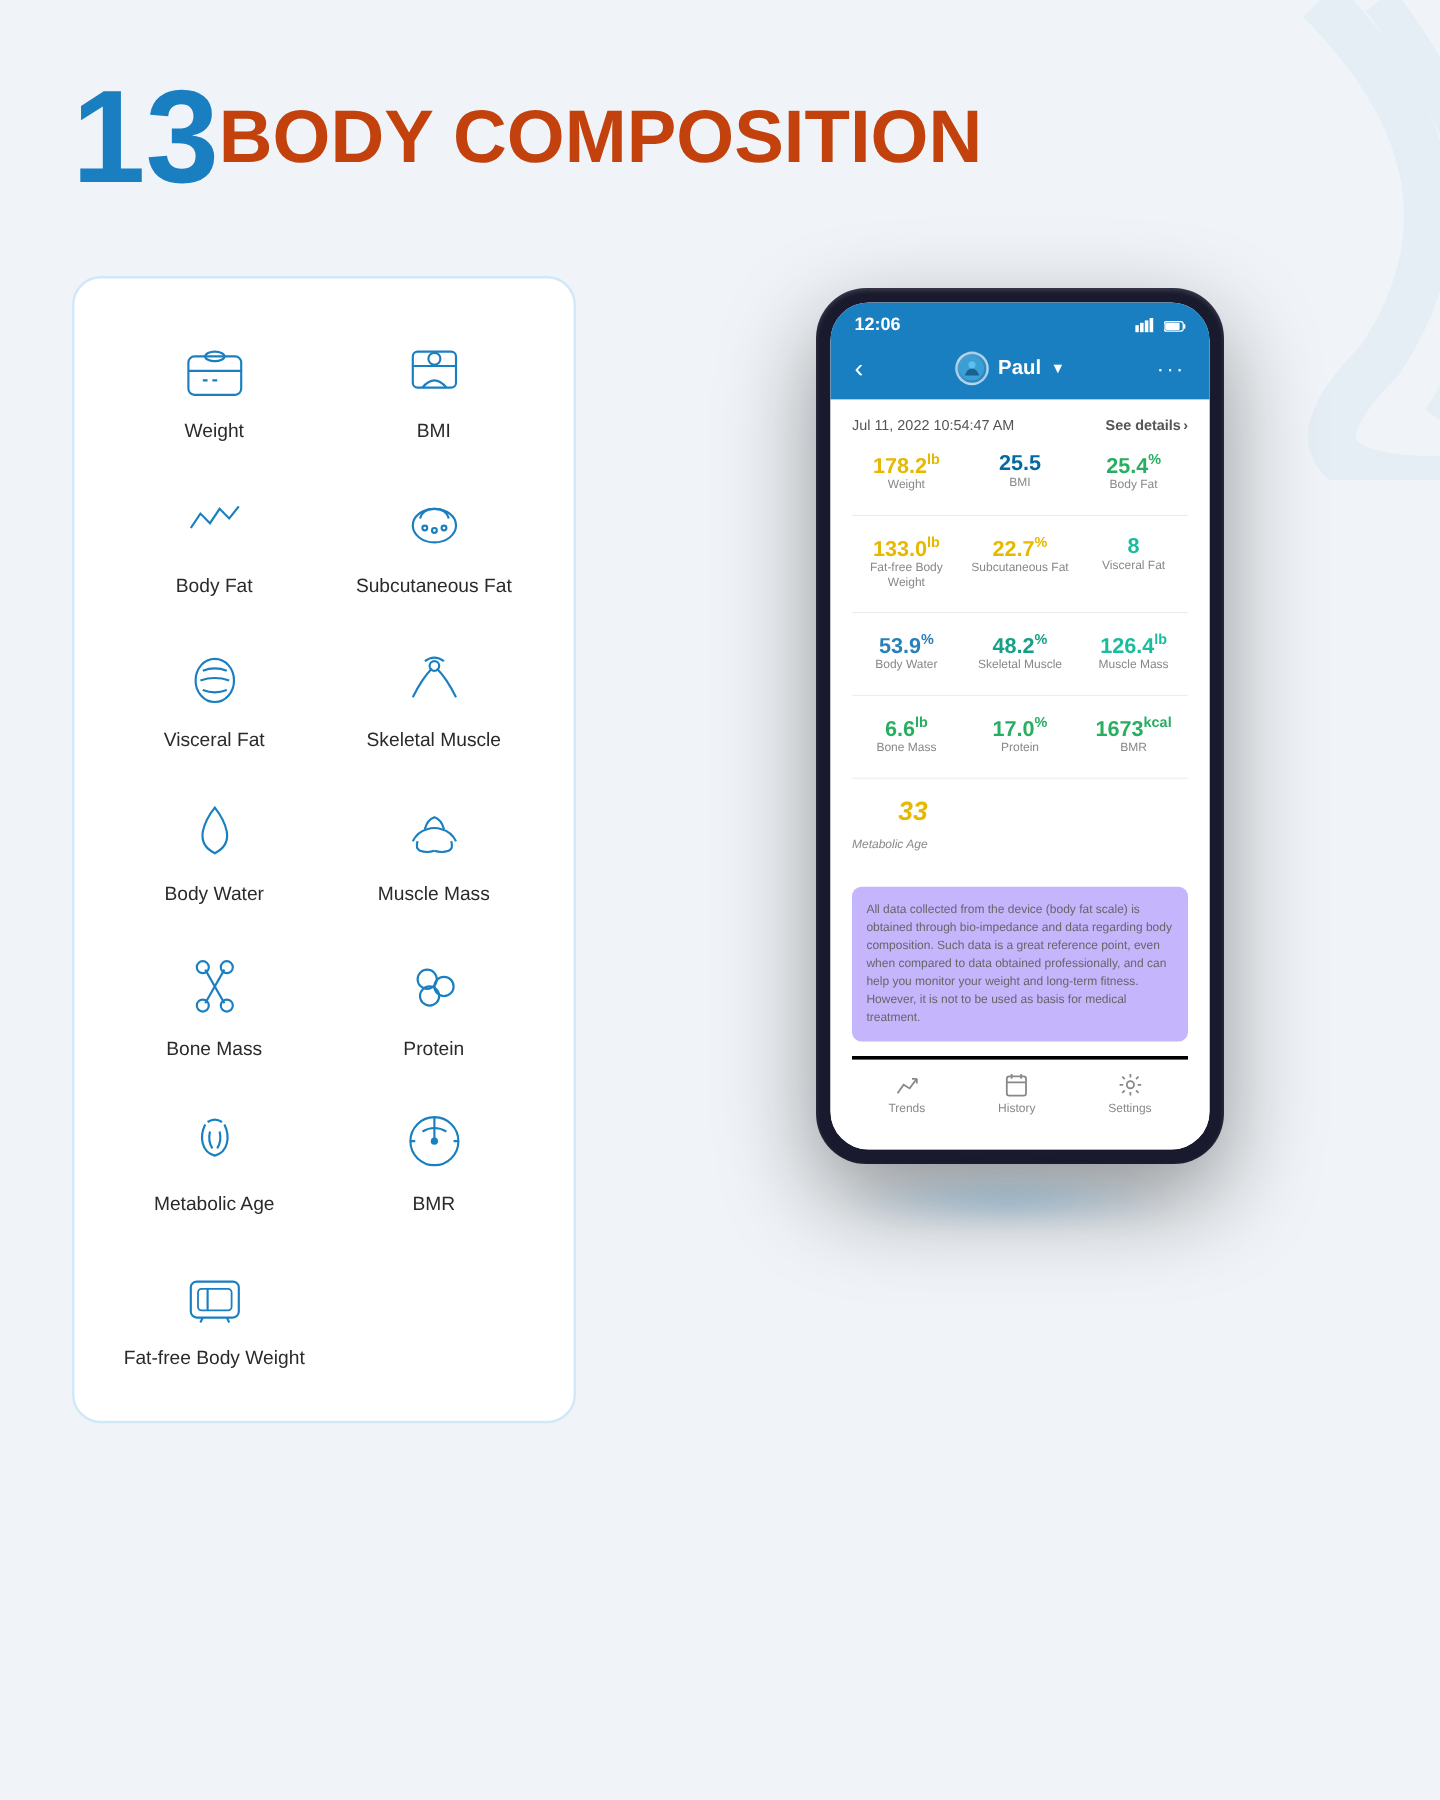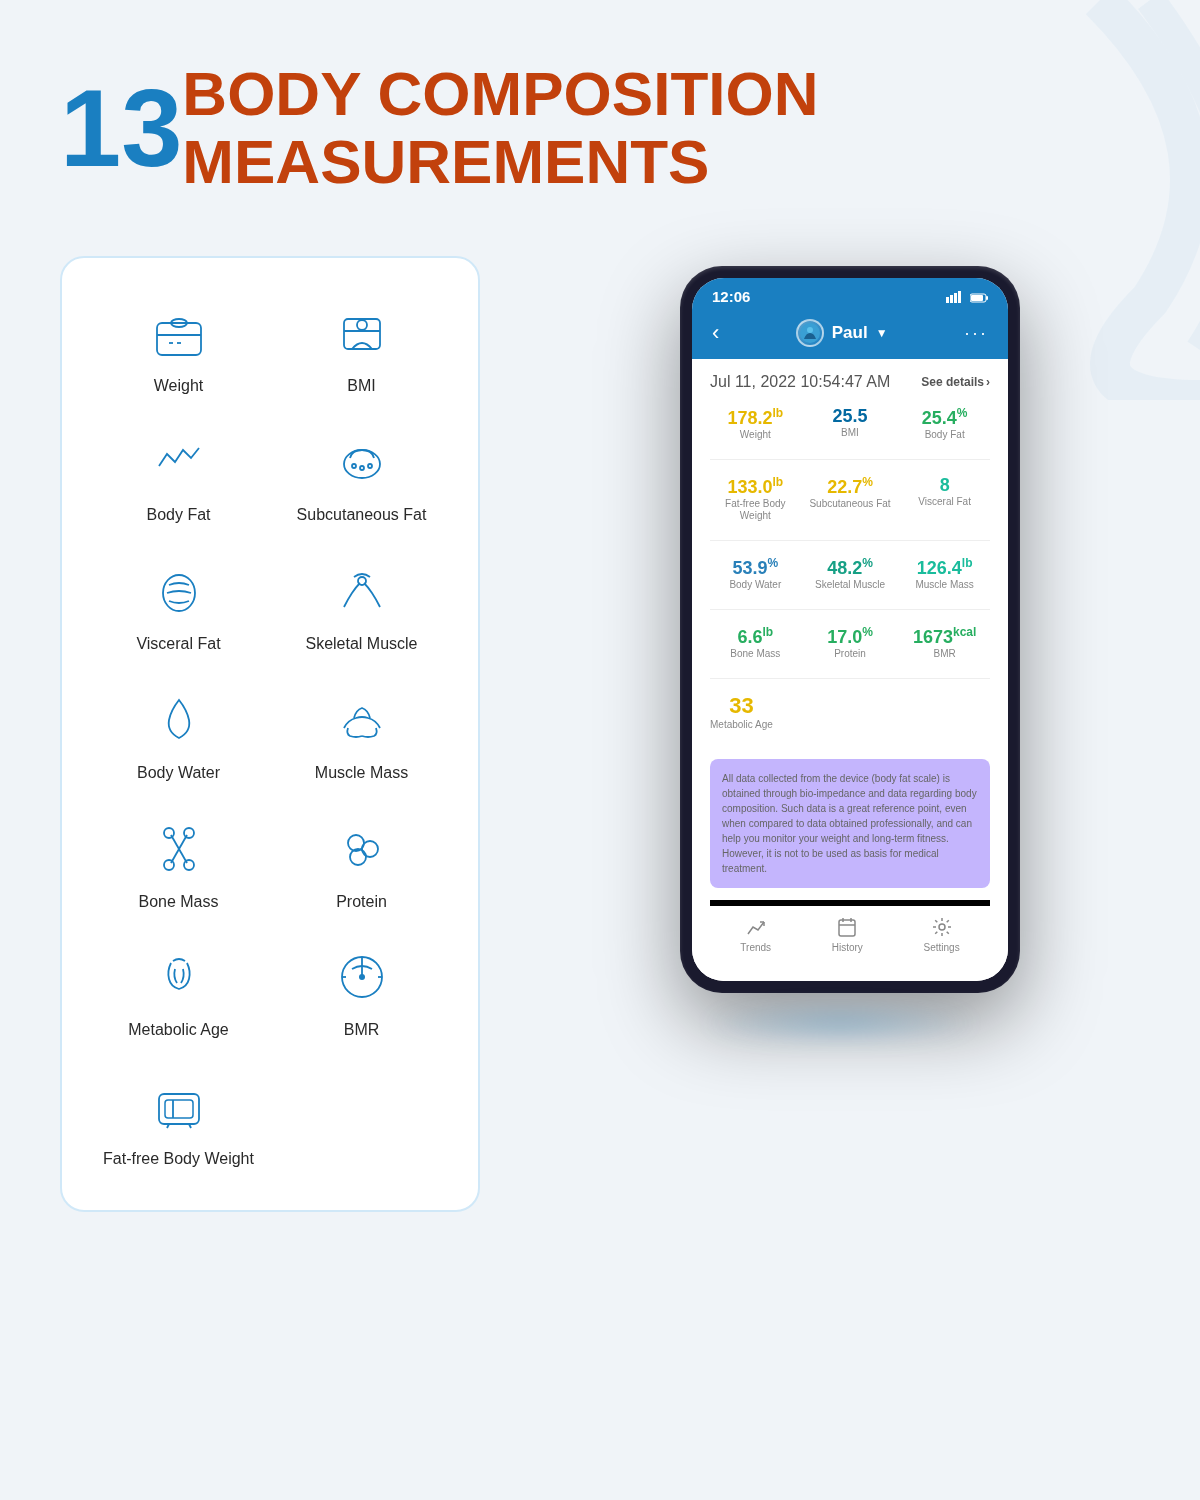--- a/index.html
+++ b/index.html
@@ -183,21 +183,21 @@
       padding: 14px 18px;
       background: #fff;
     }
     .phone-date-row {
       display: flex;
       justify-content: space-between;
       align-items: center;
       margin-bottom: 16px;
     }
     .phone-date {
-      font-size: 16px;
+      font-size: 12px;
       color: #555;
     }
     .phone-see-details {
       font-size: 12px;
       color: #555;
       display: flex;
       align-items: center;
       gap: 2px;
       font-weight: bold;
     }
@@ -248,41 +248,42 @@
     }
 
     
     .metabolic-row {
       display: flex;
       padding: 0 0 14px 0;
     }
     .metabolic-cell {
       display: flex;
       flex-direction: column;
-      align-items: center;
-      gap: 2px;
+      align-items: flex-end;
+      gap: 12px;
+      font-style: italic;
     }
 
     
     .phone-disclaimer {
       background: #c4b5fd;
       border-radius: 8px;
       padding: 12px;
       font-size: 10px;
       color: #666;
       line-height: 1.5;
       margin-bottom: 12px;
     }
 
     
     .phone-bottom-nav {
       display: flex;
       justify-content: space-around;
       padding: 10px 0 14px 0;
-      border-top: 6px solid #000000;
+      border-top: 3px solid #000000;
     }
     .bottom-nav-item {
       display: flex;
       flex-direction: column;
       align-items: center;
       gap: 4px;
     }
     .bottom-nav-icon {
       width: 22px;
       height: 22px;
@@ -313,21 +314,20 @@
 
 <svg class="bg-decor" viewBox="0 0 400 400" xmlns="http://www.w3.org/2000/svg">
   <path d="M 300 0 Q 450 150 350 300 Q 250 400 400 400" stroke="#b0d0e8" stroke-width="40" fill="none"></path>
   <path d="M 350 0 Q 500 200 400 350" stroke="#b0d0e8" stroke-width="30" fill="none"></path>
 </svg>
 
 <div class="header">
   <div class="header-number">13</div>
   <div class="header-text">
     <span class="line1">BODY COMPOSITION</span>
-    <span class="line2">MEASUREMENTS</span>
   </div>
 </div>
 
 <div class="main-content">
 
   <div class="measurements-panel">
     <div class="measurements-grid">
 
       <div class="measurement-item">
         <div class="measurement-icon">

